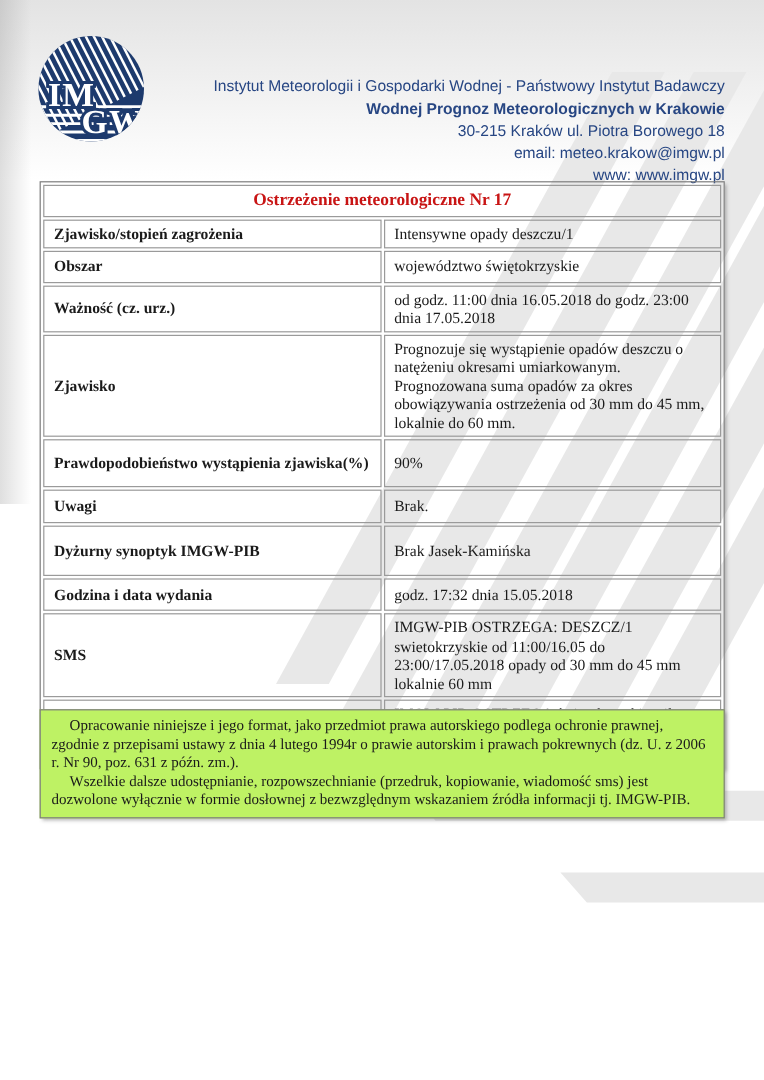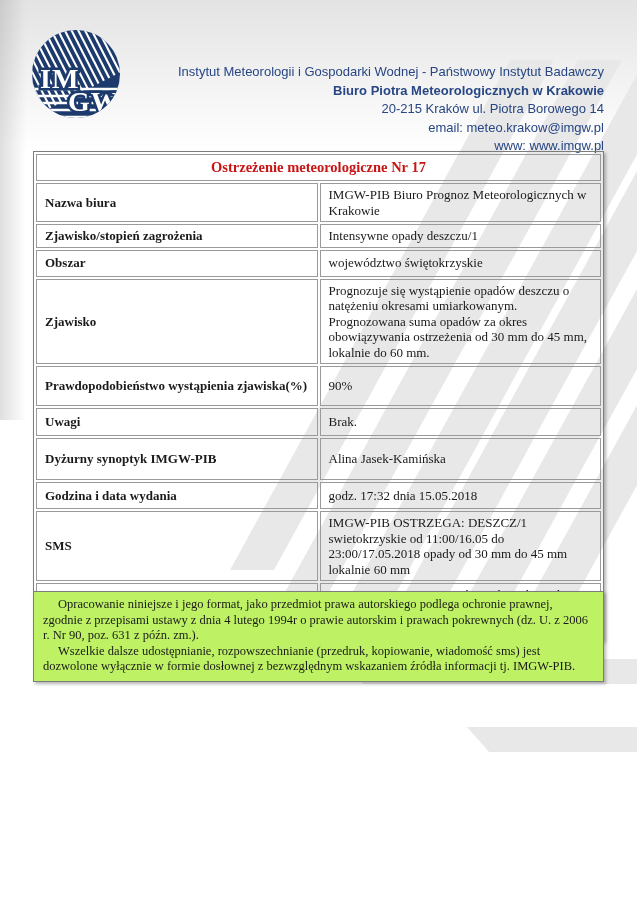--- a/index.html
+++ b/index.html
@@ -139,58 +139,58 @@
         <line x1="0" y1="81" x2="90" y2="81"></line>
         <line x1="0" y1="88" x2="90" y2="88"></line>
       </g>
       <text x="9" y="59" font-family="Liberation Serif, serif" font-weight="bold" font-size="28" fill="#ffffff" stroke="#1d3a6d" stroke-width="5" paint-order="stroke" letter-spacing="1">IM</text>
       <text x="37" y="82" font-family="Liberation Serif, serif" font-weight="bold" font-size="28" fill="#ffffff" stroke="#1d3a6d" stroke-width="5" paint-order="stroke" letter-spacing="1">GW</text>
     </g>
   </svg>
 
   <div class="hdr-text">
     <div>Instytut Meteorologii i Gospodarki Wodnej - Państwowy Instytut Badawczy</div>
-    <div class="bold">Biuro Piotra Meteorologicznych w Krakowie</div>
-    <div>20-215 Kraków ul. Piotra Borowego 14</div>
+    <div class="bold">Wodnej Prognoz Meteorologicznych w Krakowie</div>
+    <div>30-215 Kraków ul. Piotra Borowego 18</div>
     <div>email: meteo.krakow@imgw.pl</div>
     <div>www: www.imgw.pl</div>
   </div>
 
   <table class="wtable">
     <tbody>
       <tr>
         <td class="ttl" colspan="2">Ostrzeżenie meteorologiczne Nr 17</td>
       </tr>
       <tr class="h26">
-        <td class="lbl">Nazwa biura</td>
-        <td>IMGW-PIB Biuro Prognoz Meteorologicznych w Krakowie</td>
-      </tr>
-      <tr class="h26">
         <td class="lbl">Zjawisko/stopień zagrożenia</td>
         <td>Intensywne opady deszczu/1</td>
       </tr>
       <tr class="h27">
         <td class="lbl">Obszar</td>
         <td>województwo świętokrzyskie</td>
       </tr>
+      <tr class="h28">
+        <td class="lbl">Ważność (cz. urz.)</td>
+        <td>od godz. 11:00 dnia 16.05.2018 do godz. 23:00 dnia 17.05.2018</td>
+      </tr>
       <tr class="h58">
         <td class="lbl">Zjawisko</td>
         <td>Prognozuje się wystąpienie opadów deszczu o natężeniu okresami umiarkowanym. Prognozowana suma opadów za okres obowiązywania ostrzeżenia od 30 mm do 45 mm, lokalnie do 60 mm.</td>
       </tr>
       <tr class="h40">
         <td class="lbl">Prawdopodobieństwo wystąpienia zjawiska(%)</td>
         <td>90%</td>
       </tr>
       <tr class="h28">
         <td class="lbl">Uwagi</td>
         <td>Brak.</td>
       </tr>
       <tr class="h42">
         <td class="lbl">Dyżurny synoptyk IMGW-PIB</td>
-        <td>Alina Jasek-Kamińska</td>
+        <td>Brak Jasek-Kamińska</td>
       </tr>
       <tr class="h27">
         <td class="lbl">Godzina i data wydania</td>
         <td>godz. 17:32 dnia 15.05.2018</td>
       </tr>
       <tr class="h38">
         <td class="lbl">SMS</td>
         <td>IMGW-PIB OSTRZEGA: DESZCZ/1 swietokrzyskie od 11:00/16.05 do 23:00/17.05.2018 opady od 30 mm do 45 mm lokalnie 60 mm</td>
       </tr>
       <tr class="h41">

